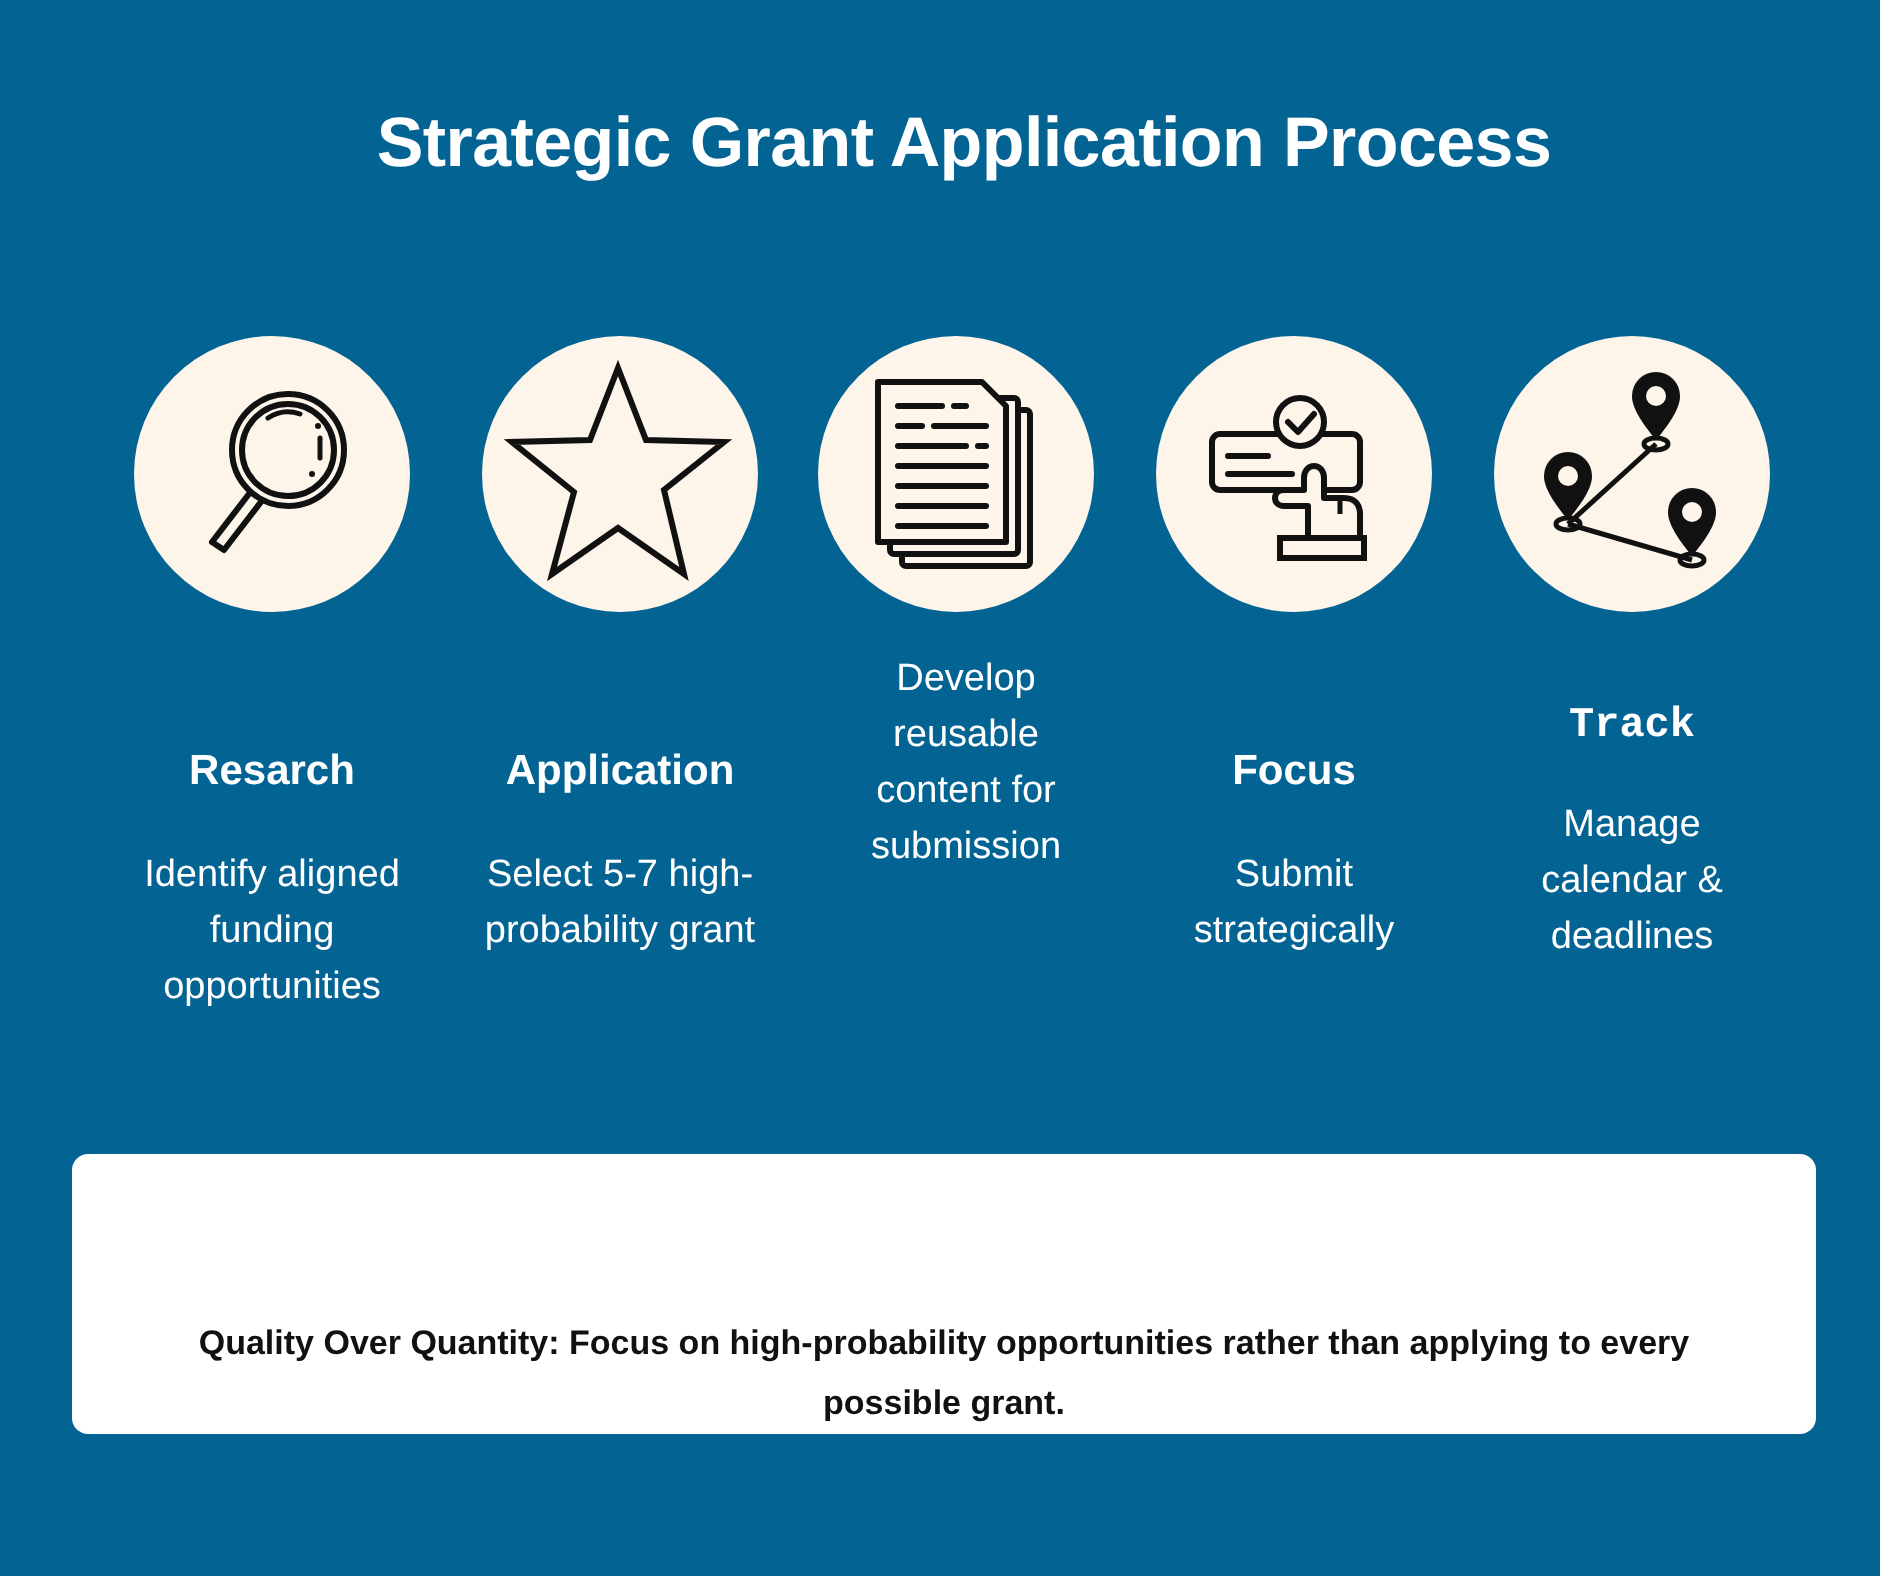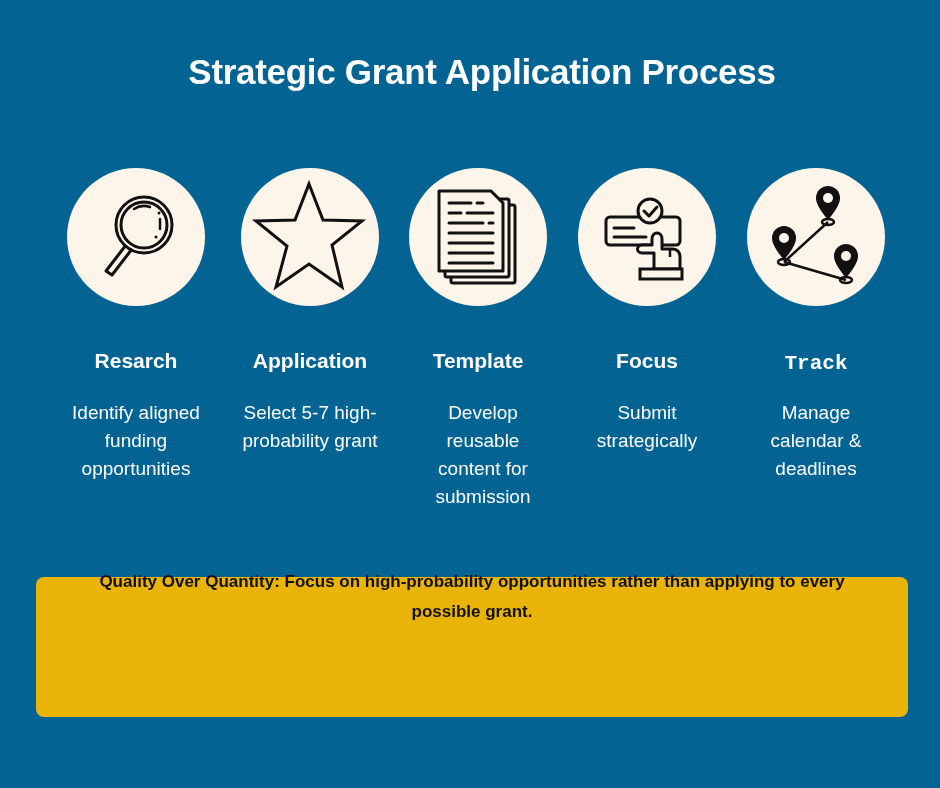--- a/index.html
+++ b/index.html
@@ -17,31 +17,31 @@
   }
   .step { position: absolute; top: 168px; width: 160px; text-align: center; }
   .circle {
     width: 138px; height: 138px; border-radius: 50%;
     background: #fdf4ea; margin: 0 auto;
     display: flex; align-items: center; justify-content: center;
   }
   .circle svg { display: block; }
   .step-title {
     color: #ffffff; font-weight: bold; font-size: 21px;
-    margin-top: 43px; height: 30px;
+    margin-top: 68px; height: 30px;
   }
   .step-desc {
     color: #ffffff; font-size: 19px; line-height: 28px;
     margin-top: 20px;
   }
   .note {
     position: absolute; left: 36px; top: 577px;
     width: 872px; height: 140px;
-    background: #eab308; border-radius: 8px;
-    display: flex; align-items: flex-start; justify-content: center;
+    background: #ffffff; border-radius: 8px;
+    display: flex; align-items: flex-end; justify-content: center;
   }
   .note-text {
     width: 760px; text-align: center; color: #111111;
     font-weight: bold; font-size: 17px; line-height: 30px;
     margin-top: -10px;
   }
 </style>
 </head>
 <body>
 
@@ -86,21 +86,20 @@
           <line x1="34" y1="26" x2="60" y2="26"></line>
         <line x1="16" y1="36" x2="50" y2="36"></line>
           <line x1="56" y1="36" x2="60" y2="36"></line>
         <line x1="16" y1="46" x2="60" y2="46"></line>
         <line x1="16" y1="56" x2="60" y2="56"></line>
         <line x1="16" y1="66" x2="60" y2="66"></line>
         <line x1="16" y1="76" x2="60" y2="76"></line>
       </g>
     </svg>
   </div>
-  <div class="step-title">Template</div>
   <div class="step-desc" style="width:130px;margin-left:20px;">Develop reusable content for submission</div>
 </div>
 
 <div class="step" style="left:567px;">
   <div class="circle">
     <svg width="90" height="100" viewBox="0 0 90 100">
       <rect x="4" y="30" width="74" height="28" rx="4" fill="none" stroke="#111" stroke-width="3"></rect>
       <line x1="12" y1="41" x2="32" y2="41" stroke="#111" stroke-width="3" stroke-linecap="round"></line>
       <line x1="12" y1="50" x2="44" y2="50" stroke="#111" stroke-width="3" stroke-linecap="round"></line>
       <circle cx="48" cy="24" r="12" fill="#fdf4ea" stroke="#111" stroke-width="3"></circle>

